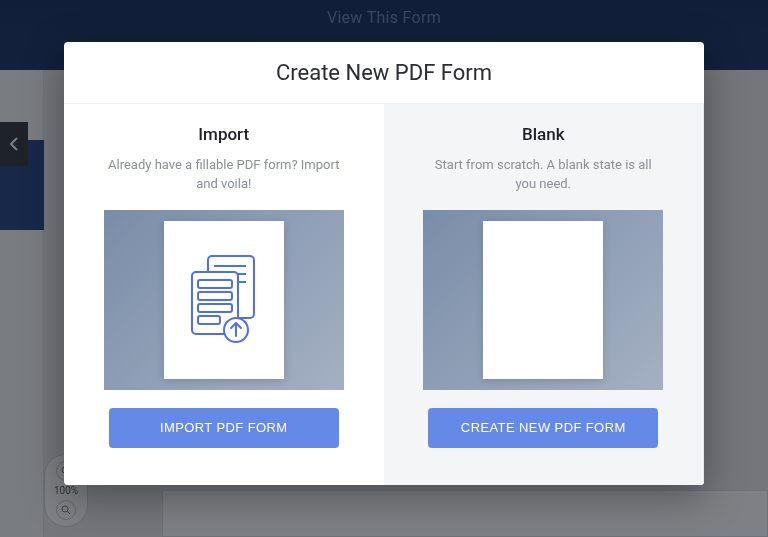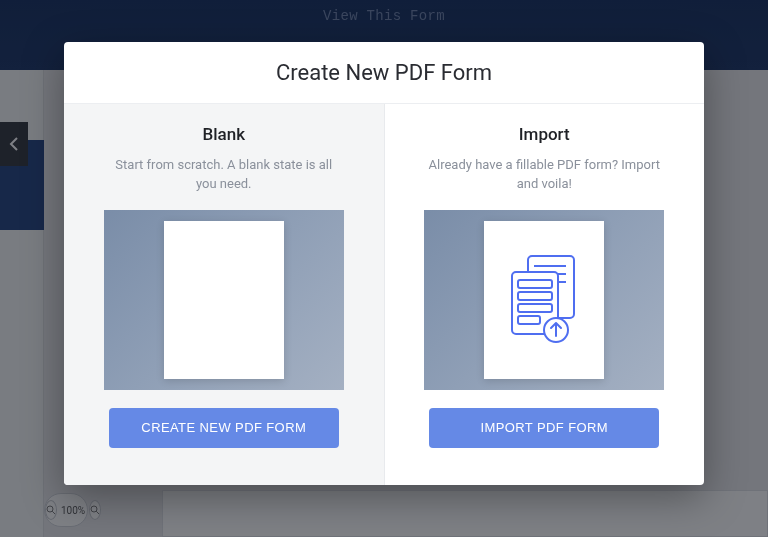--- a/index.html
+++ b/index.html
@@ -18,23 +18,22 @@
       height: 70px;
       background: linear-gradient(to bottom, #0d2759, #122d5f);
     }
     
     .bg-header-text {
       position: absolute;
       top: 8px;
       left: 50%;
       transform: translateX(-50%);
       color: #6a7fa8;
-      font-size: 14px;
+      font-size: 16px;
       letter-spacing: 0.3px;
-      font-family: Liberation Mono, monospace;
     }
     
     .bg-body {
       position: absolute;
       top: 70px; left: 0; right: 0; bottom: 0;
       background: #e8e9ec;
     }
     
     .bg-sidebar {
       position: absolute;
@@ -70,21 +69,21 @@
     .zoom-widget {
       position: absolute;
       left: 44px;
       bottom: 10px;
       width: 44px;
       background: #fff;
       border: 1px solid #d0d3d8;
       border-radius: 22px;
       padding: 6px 0;
       display: flex;
-      flex-direction: row;
+      flex-direction: column;
       align-items: center;
       gap: 4px;
     }
     
     .zoom-btn {
       width: 20px; height: 20px;
       border: 1px solid #c8cbd0;
       border-radius: 50%;
       background: #fff;
       font-size: 10px;
@@ -235,29 +234,20 @@
     </div>
   </div>
 
   <div class="overlay"></div>
 
   <div class="modal">
     <div class="modal-header">
       <h2 class="modal-title">Create New PDF Form</h2>
     </div>
     <div class="modal-body">
-
-      <div class="option-panel left">
-        <div class="option-title">Blank</div>
-        <div class="option-desc">Start from scratch. A blank state is all you need.</div>
-        <div class="preview-box">
-          <div class="blank-page"></div>
-        </div>
-        <button class="action-btn">CREATE NEW PDF FORM</button>
-      </div>
 
       <div class="option-panel">
         <div class="option-title">Import</div>
         <div class="option-desc">Already have a fillable PDF form? Import and voila!</div>
         <div class="preview-box">
           <div class="import-page">
             <svg width="80" height="100" viewBox="0 0 80 100">
               <rect x="24" y="6" width="46" height="62" rx="4" fill="none" stroke="#4f6ef0" stroke-width="2"></rect>
               <line x1="30" y1="16" x2="62" y2="16" stroke="#4f6ef0" stroke-width="2"></line>
               <line x1="30" y1="24" x2="62" y2="24" stroke="#4f6ef0" stroke-width="2"></line>
@@ -268,15 +258,24 @@
               <rect x="14" y="54" width="34" height="8" rx="2" fill="none" stroke="#4f6ef0" stroke-width="2"></rect>
               <rect x="14" y="66" width="22" height="8" rx="2" fill="none" stroke="#4f6ef0" stroke-width="2"></rect>
               <circle cx="52" cy="80" r="12" fill="#fff" stroke="#4f6ef0" stroke-width="2"></circle>
               <path d="M52 86 L52 74 M47 78 L52 73 L57 78" fill="none" stroke="#4f6ef0" stroke-width="2" stroke-linecap="round" stroke-linejoin="round"></path>
             </svg>
           </div>
         </div>
         <button class="action-btn">IMPORT PDF FORM</button>
       </div>
 
+      <div class="option-panel left">
+        <div class="option-title">Blank</div>
+        <div class="option-desc">Start from scratch. A blank state is all you need.</div>
+        <div class="preview-box">
+          <div class="blank-page"></div>
+        </div>
+        <button class="action-btn">CREATE NEW PDF FORM</button>
+      </div>
+
     </div>
   </div>
 </div>
 
 </body></html>

